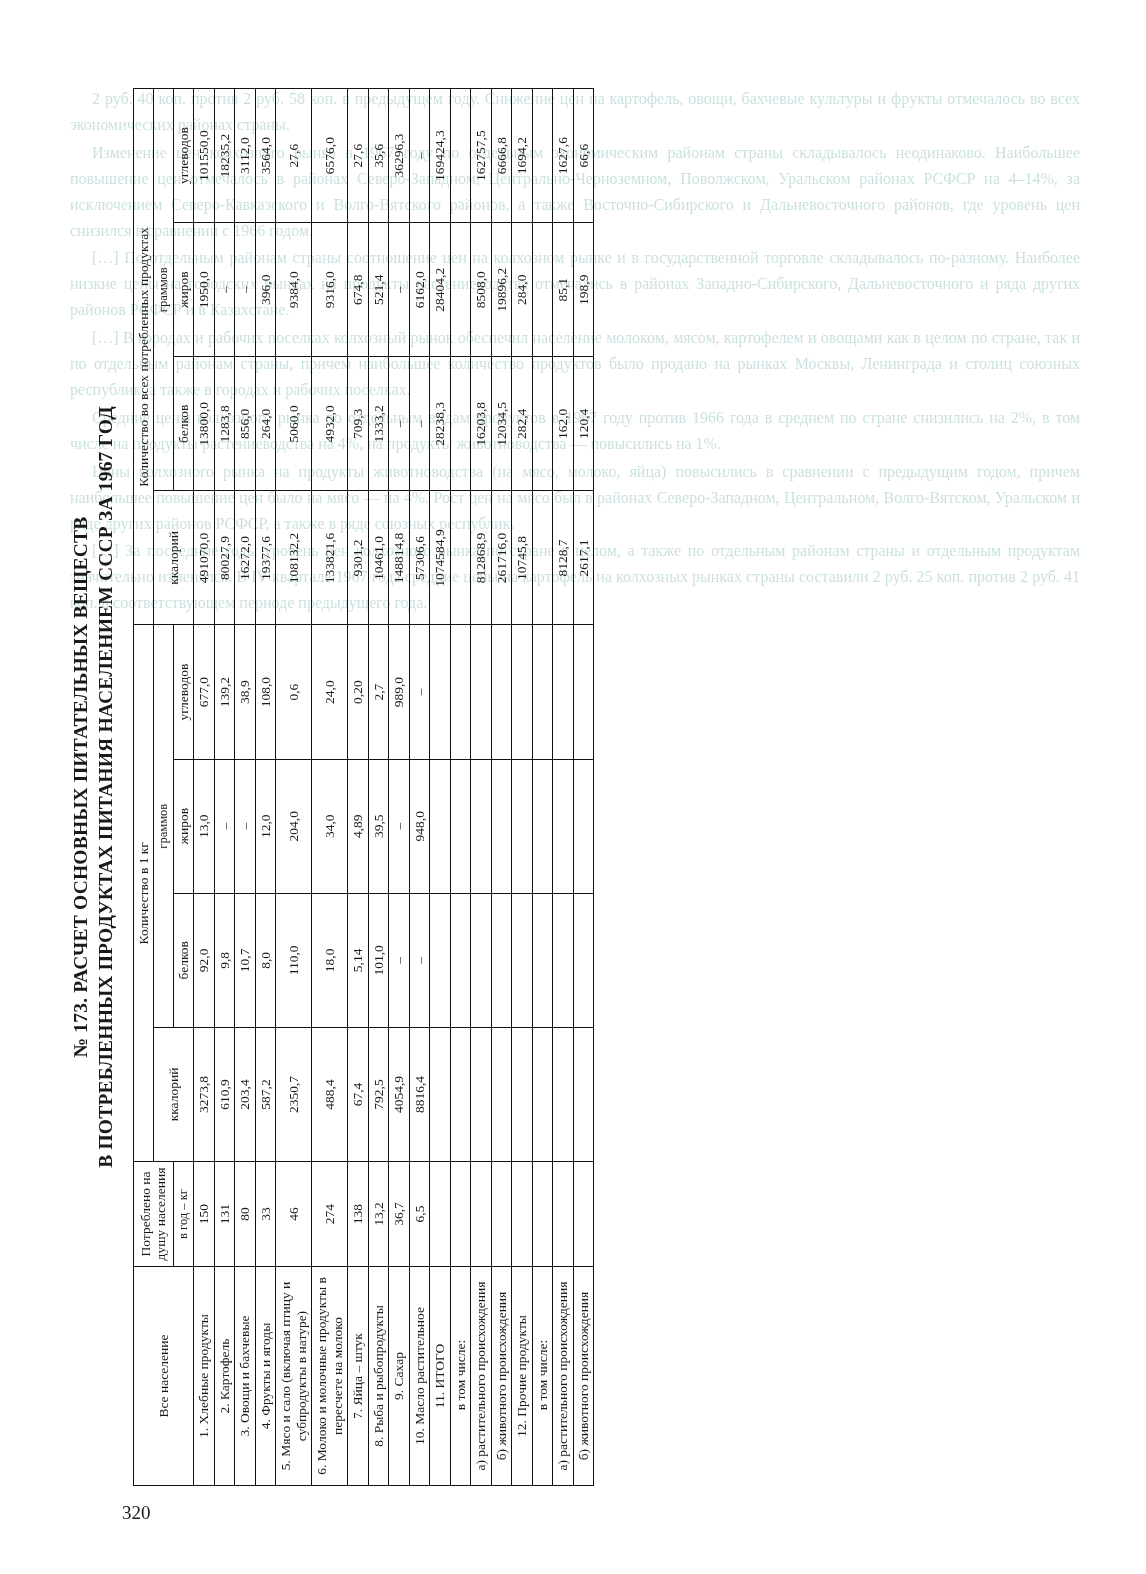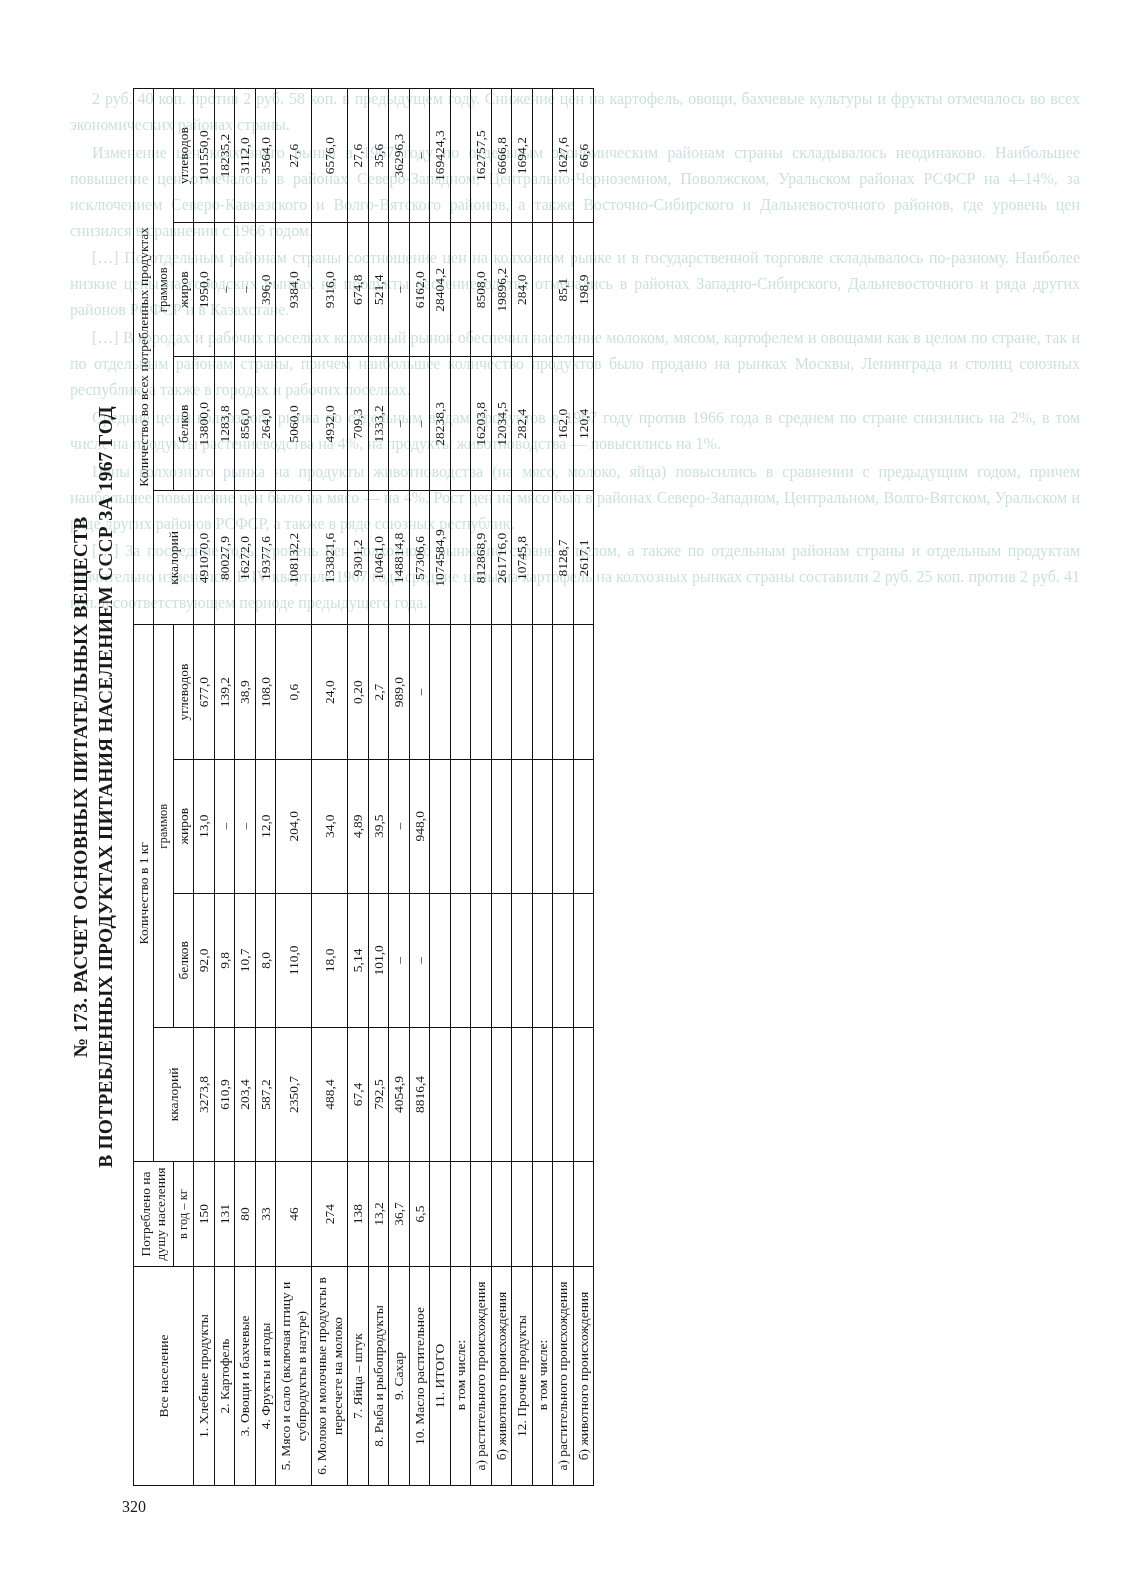--- a/index.html
+++ b/index.html
@@ -89,22 +89,22 @@
     font-size: 13.5px;
   }
   td.name.center { text-align: center; padding-left: 6px; }
   .sub-gram { font-size: 12.5px; }
   tr.tall td { height: 30px; }
   td.num { font-size: 13.5px; }
 
   .page-no {
     position: absolute;
     left: 122px;
-    bottom: 58px;
-    font-size: 16px;
+    bottom: 50px;
+    font-size: 19px;
     font-family: "Liberation Serif", serif;
   }
 </style>
 </head>
 <body>
 
 <div class="ghost-layer">
   <p>2 руб. 40 коп. против 2 руб. 58 коп. в предыдущем году. Снижение цен на картофель, овощи, бахчевые культуры и фрукты отмечалось во всех экономических районах страны.</p>
   <p>Изменение цен колхозного рынка в 1967 году по отдельным экономическим районам страны складывалось неодинаково. Наибольшее повышение цен отмечалось в районах Северо-Западном, Центрально-Черноземном, Поволжском, Уральском районах РСФСР на 4–14%, за исключением Северо-Кавказского и Волго-Вятского районов, а также Восточно-Сибирского и Дальневосточного районов, где уровень цен снизился в сравнении с 1966 годом.</p>
   <p>[…] По отдельным районам страны соотношение цен на колхозном рынке и в государственной торговле складывалось по-разному. Наиболее низкие цены на городских рынках на продукты растениеводства отмечались в районах Западно-Сибирского, Дальневосточного и ряда других районов РСФСР и в Казахстане.</p>

